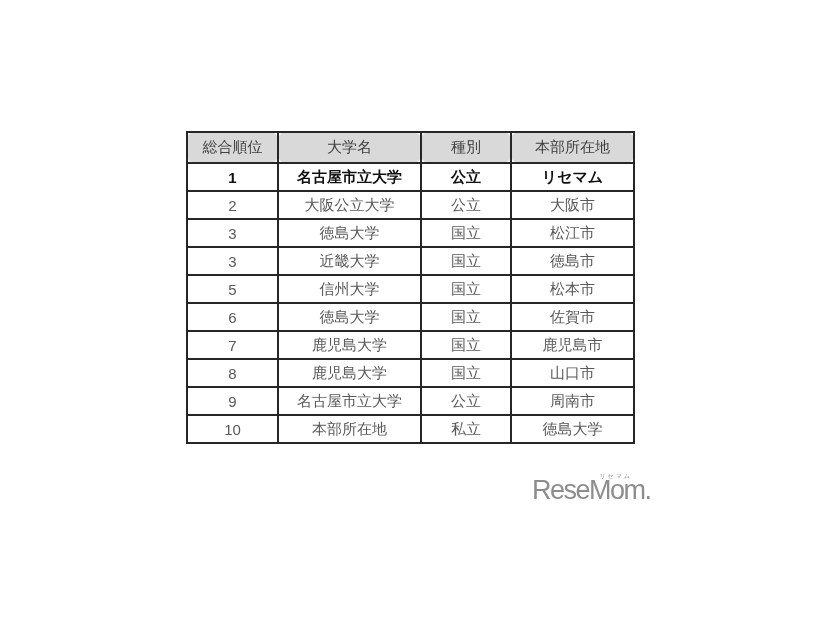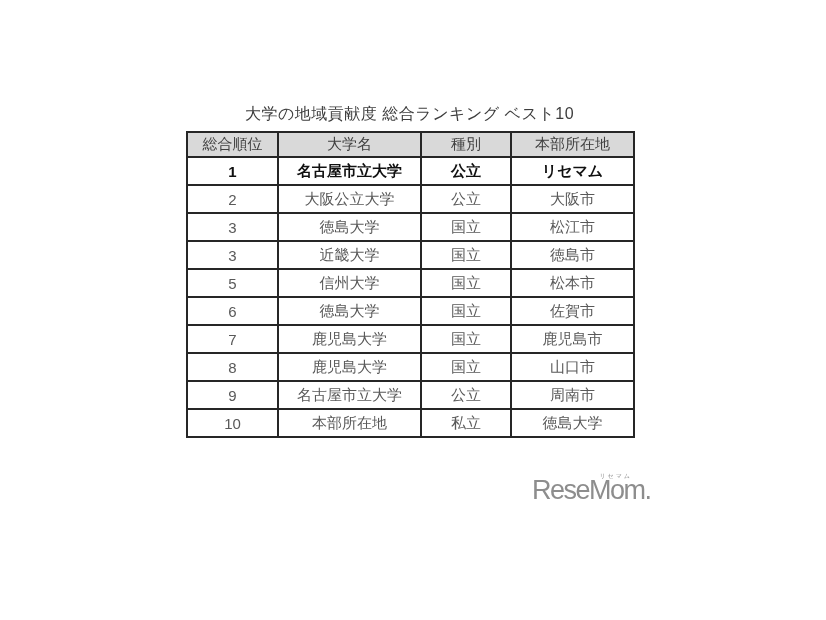--- a/index.html
+++ b/index.html
@@ -48,21 +48,22 @@
     text-align: center;
     vertical-align: middle;
     font-size: 15px;
     white-space: nowrap;
     overflow: hidden;
   }
   .ranking thead th {
     background: var(--header-bg);
     color: var(--header-text);
     font-weight: normal;
-    height: 25px;
+    height: 31px;
+    border-radius: 8px;
   }
   .ranking tbody td {
     color: var(--cell-text);
     height: 28px;
     background: var(--background);
   }
   .ranking tbody tr.em td {
     color: var(--emphasis-text);
     font-weight: bold;
   }
@@ -87,21 +88,20 @@
     font-weight: normal;
     letter-spacing: -1.5px;
     line-height: 27px;
   }
 </style>
 </head>
 <body>
 
 <div class="canvas">
 
-  <div class="chart-title">大学の地域貢献度 総合ランキング ベスト10</div>
 
   <table class="ranking">
     <colgroup>
       <col class="c-rank">
         <col class="c-univ">
         <col class="c-type">
         <col class="c-city">
     </colgroup>
     <thead>
       <tr>

